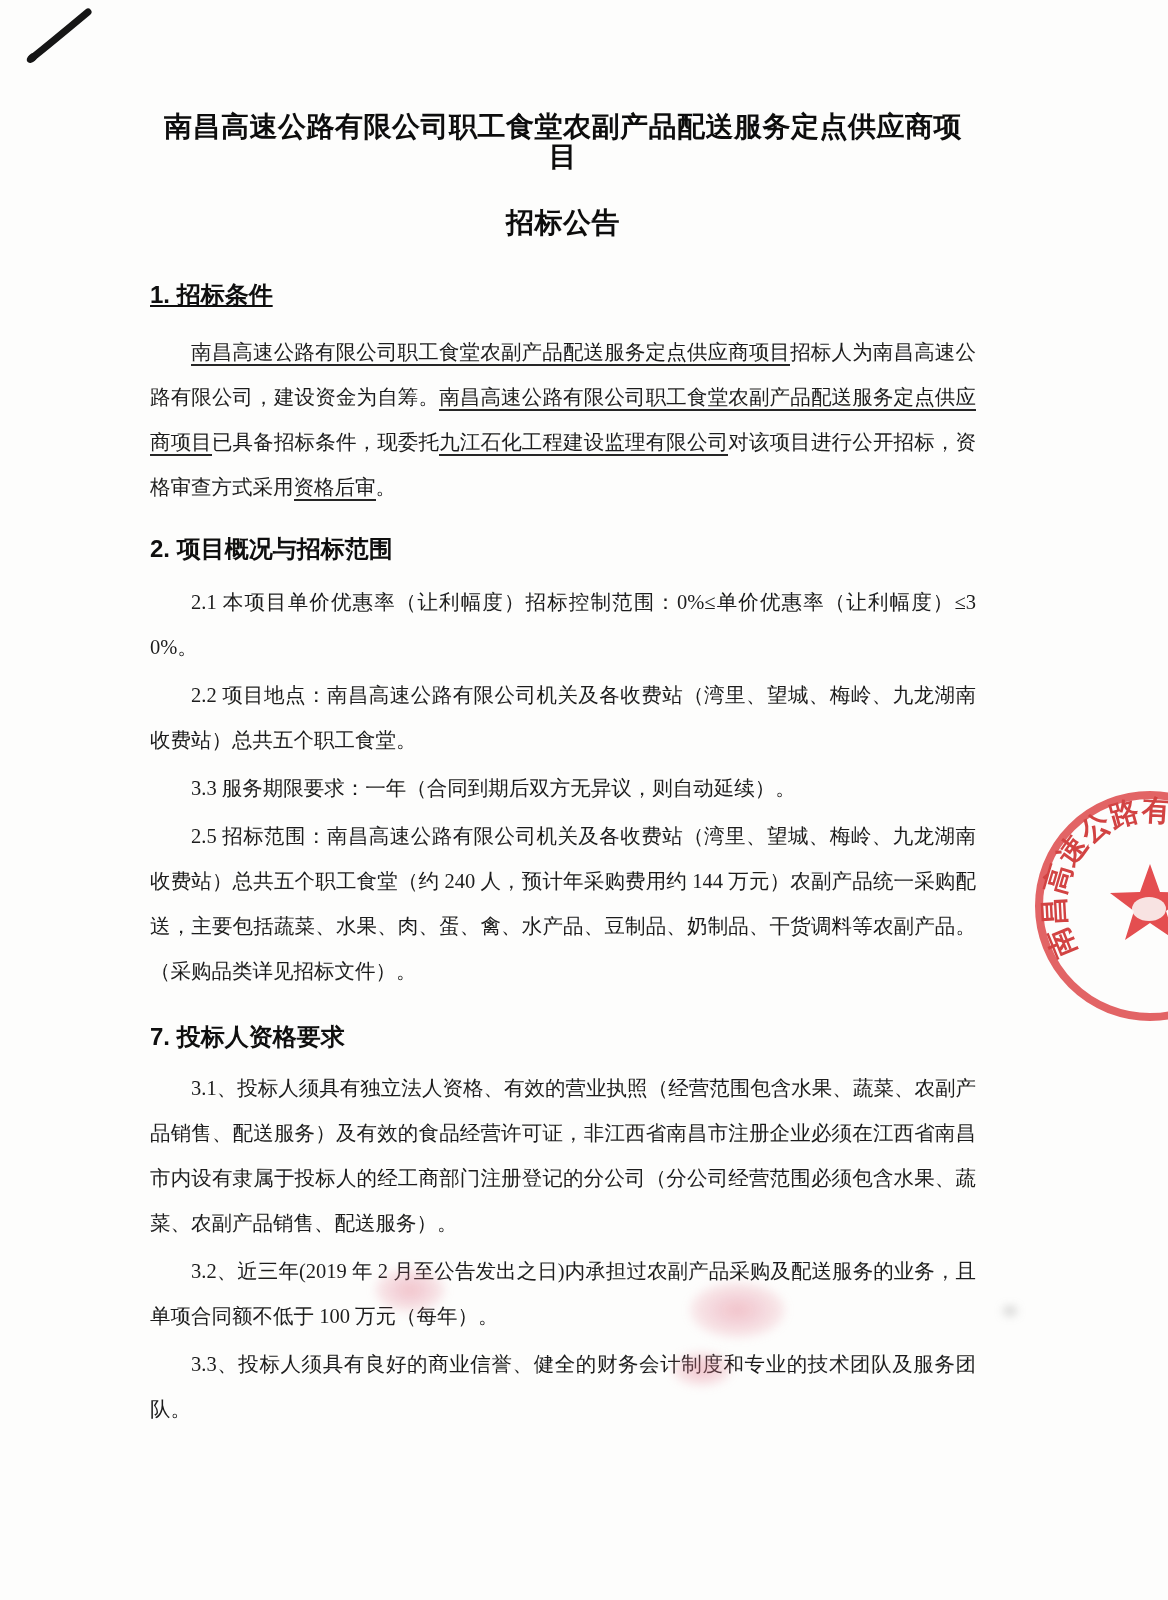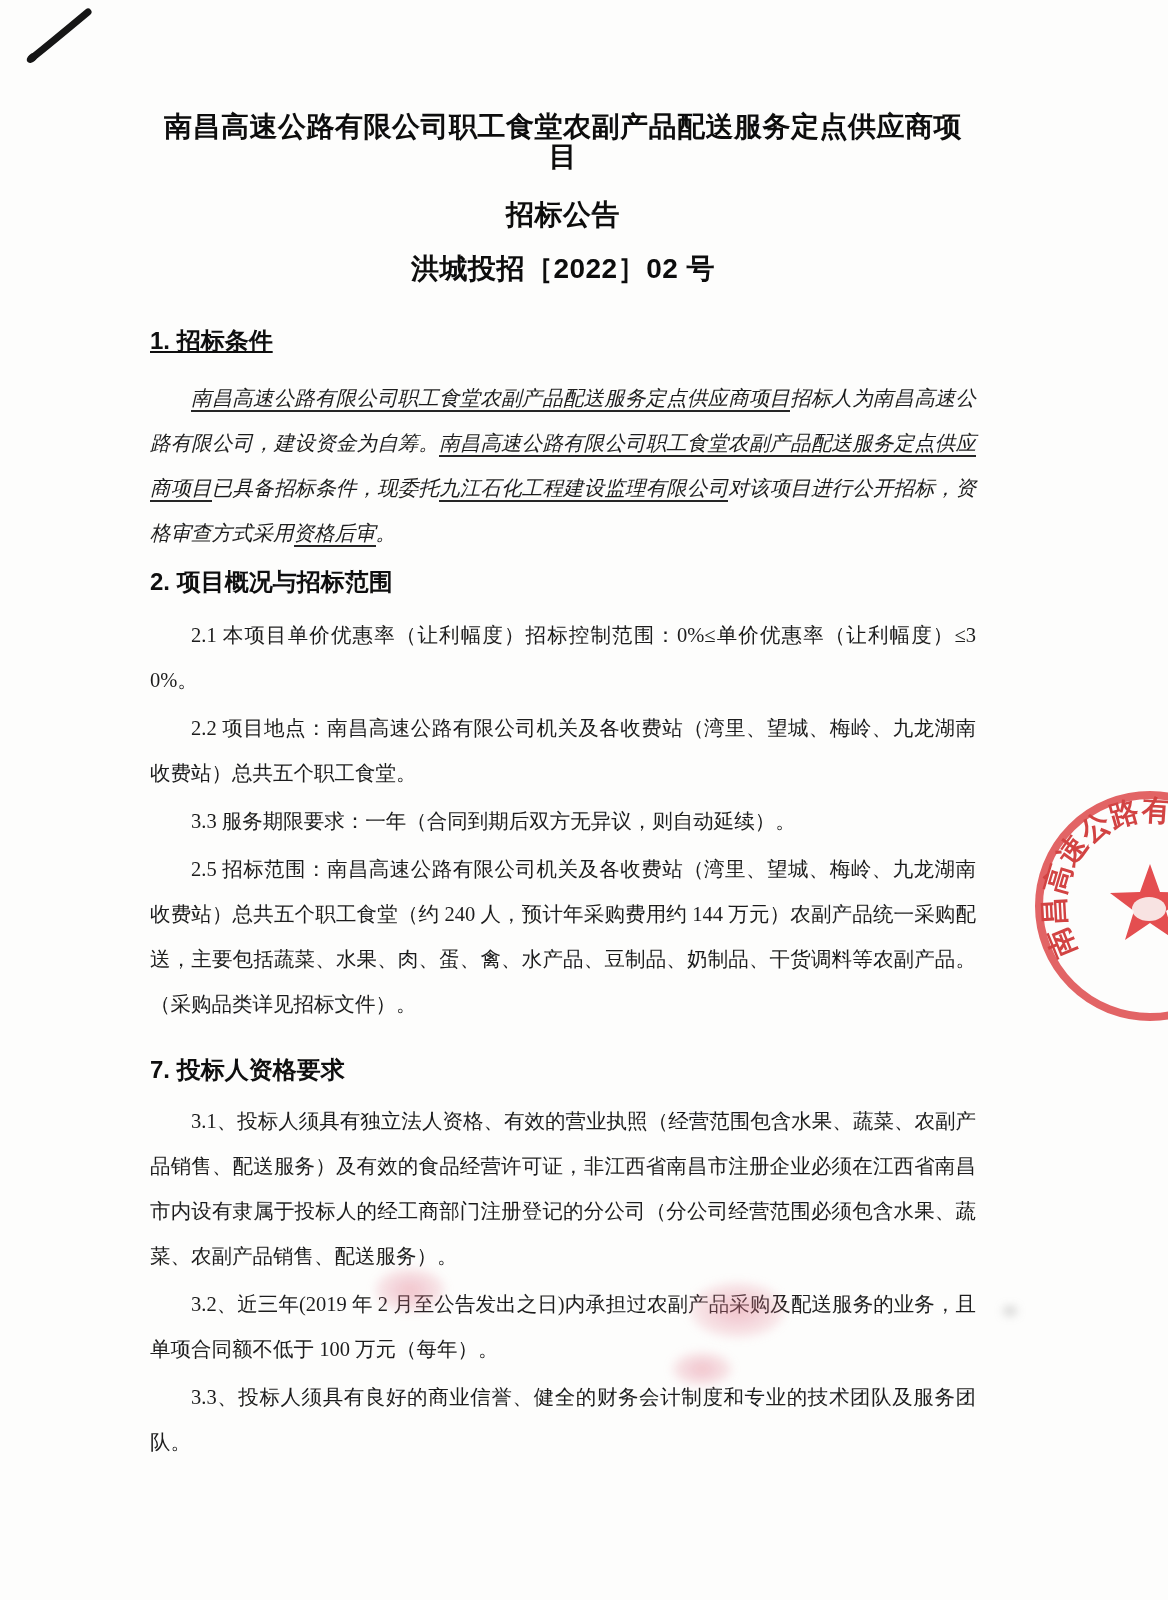--- a/index.html
+++ b/index.html
@@ -16,40 +16,40 @@
     position:absolute; left:150px; top:0; width:826px;
   }
   .title, .subtitle, .docno {
     font-family:"Liberation Sans", sans-serif;
     font-weight:700; color:#0d0d0d;
     text-align:center;
     font-size:28px; line-height:30px;
     margin:0; letter-spacing:0.5px;
   }
   .title   { margin-top:112px; }
-  .subtitle{ margin-top:28px; }
+  .subtitle{ margin-top:36px; }
   .docno   { margin-top:24px; }
   h2.sec {
     font-family:"Liberation Sans", sans-serif;
     font-weight:700; color:#0f0f0f;
     font-size:24px; line-height:30px;
     margin:0;
   }
   #sec1-heading { margin-top:42px;text-decoration:underline; }
-  #sec2-heading { margin-top:11px; }
+  #sec2-heading { margin-top:24px; }
   #sec3-heading { margin-top:28px; }
   p.body {
     font-size:20.5px; line-height:45px;
     text-align:justify;
     text-indent:2em;
     margin:3px 0 0 0;
     color:#1c1c1c;
     word-break:break-all;
   }
-  p.lead { margin-top:20px;font-style:italic; }
+  p.lead { margin-top:20px; }
   p.first-item { margin-top:16px; }
   p.first-item3 { margin-top:14px; }
   .u { border-bottom:2px solid #262626; padding-bottom:1px; }
   
   .pen-mark { position:absolute; left:18px; top:2px; }
   
   .stamp { position:absolute; left:990px; top:746px; opacity:0.93; }
   .stamp text {
     font-family:"Liberation Sans", sans-serif;
     font-weight:700;
@@ -68,21 +68,20 @@
 <div class="page">
 
   <svg class="pen-mark" width="90" height="70" viewBox="0 0 90 70">
     <path d="M14,56 C28,45 52,25 70,10" stroke="#161616" stroke-width="7" stroke-linecap="round" fill="none"></path>
     <ellipse cx="14" cy="56" rx="6" ry="4" fill="#161616" transform="rotate(-40 14 56)"></ellipse>
   </svg>
 
   <div class="content">
     <h1 class="title">南昌高速公路有限公司职工食堂农副产品配送服务定点供应商项目</h1>
     <h1 class="subtitle">招标公告</h1>
-    <h1 class="docno">洪城投招［2022］02 号</h1>
 
     <h2 class="sec" id="sec1-heading">1. 招标条件</h2>
     <p class="body lead"><span class="u">南昌高速公路有限公司职工食堂农副产品配送服务定点供应商项目</span><span>招标人为南昌高速公路有限公司，建设资金为自筹。</span><span class="u">南昌高速公路有限公司职工食堂农副产品配送服务定点供应商项目</span><span>已具备招标条件，现委托</span><span class="u">九江石化工程建设监理有限公司</span><span>对该项目进行公开招标，资格审查方式采用</span><span class="u">资格后审</span><span>。</span></p>
 
     <h2 class="sec" id="sec2-heading">2. 项目概况与招标范围</h2>
     <p class="body first-item">2.1 本项目单价优惠率（让利幅度）招标控制范围：0%≤单价优惠率（让利幅度）≤30%。</p>
     <p class="body">2.2 项目地点：南昌高速公路有限公司机关及各收费站（湾里、望城、梅岭、九龙湖南收费站）总共五个职工食堂。</p>
     <p class="body">3.3 服务期限要求：一年（合同到期后双方无异议，则自动延续）。</p>
     <p class="body">2.5 招标范围：南昌高速公路有限公司机关及各收费站（湾里、望城、梅岭、九龙湖南收费站）总共五个职工食堂（约 240 人，预计年采购费用约 144 万元）农副产品统一采购配送，主要包括蔬菜、水果、肉、蛋、禽、水产品、豆制品、奶制品、干货调料等农副产品。（采购品类详见招标文件）。</p>
 

